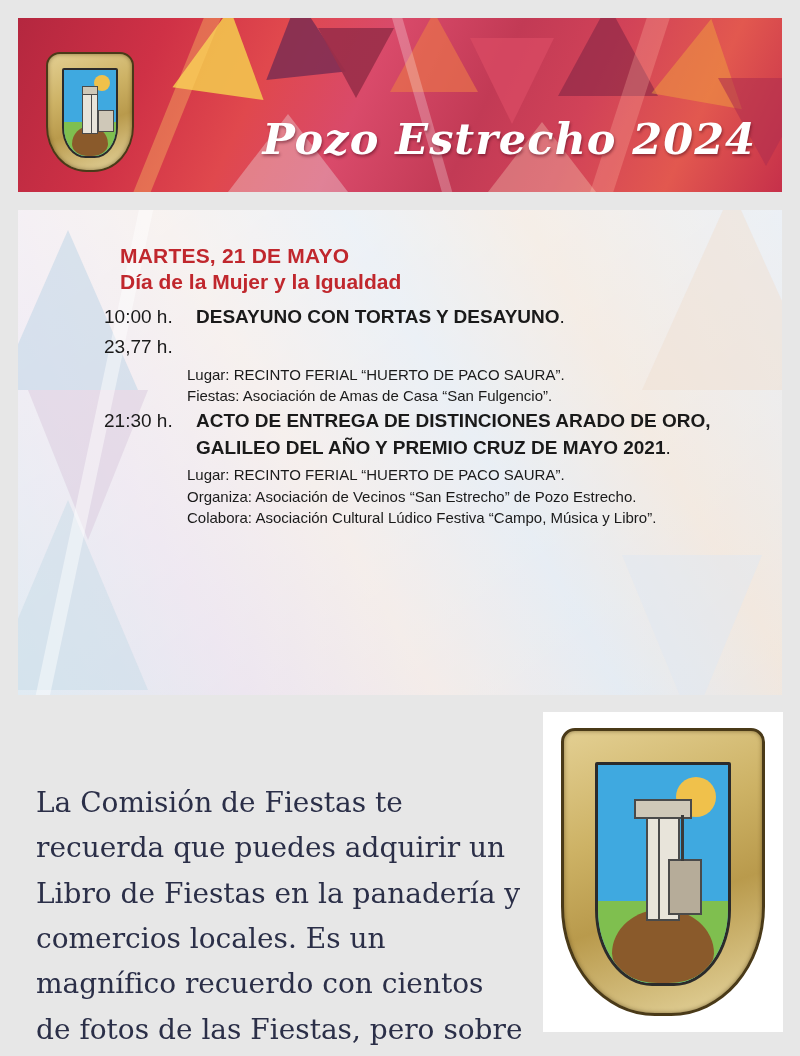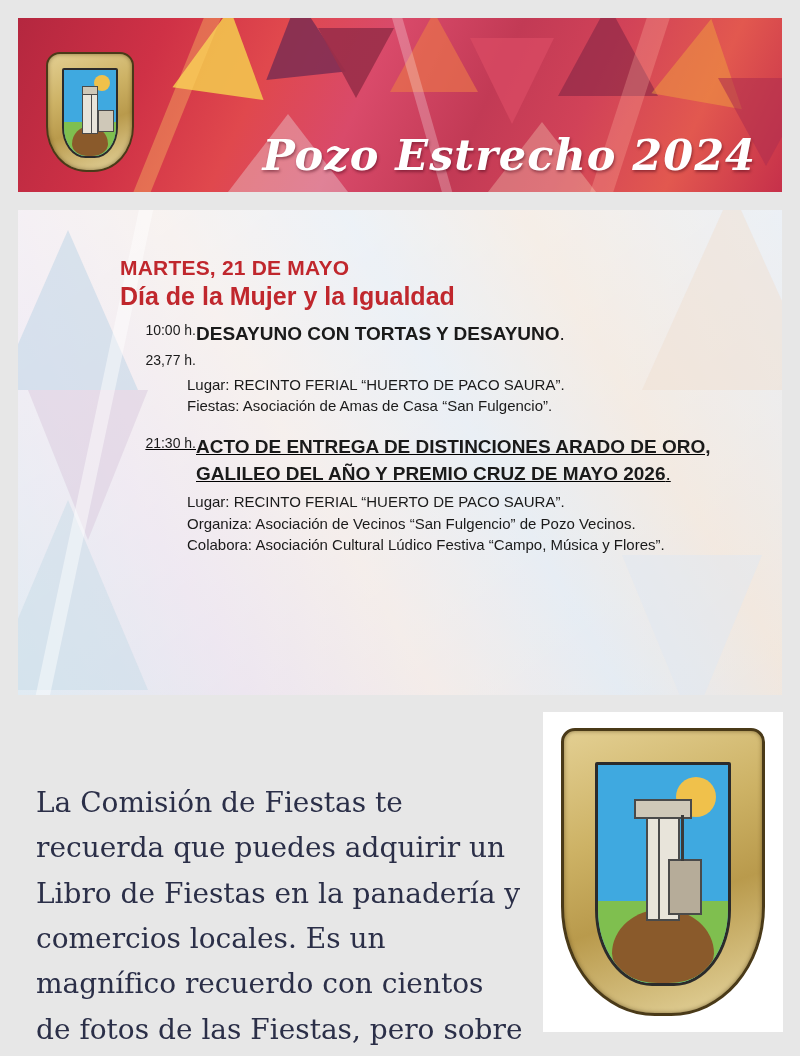--- a/index.html
+++ b/index.html
@@ -36,21 +36,21 @@
     position: absolute;
     opacity: .92;
   }
   .tri {
     width: 0; height: 0;
     border-style: solid;
   }
   .banner-title {
     position: absolute;
     right: 26px;
-    bottom: 12px;
+    bottom: 28px;
     font-family: "DejaVu Serif", serif;
     font-style: italic;
     font-weight: bold;
     font-size: 43px;
     color: #ffffff;
     letter-spacing: 1px;
     text-shadow: 1px 2px 3px rgba(60,0,20,.45);
     white-space: nowrap;
   }
 
@@ -117,38 +117,38 @@
     position: absolute;
     left: 86px;
     top: 30px;
     right: 24px;
   }
   .day-title {
     color: #c0272d;
     font-size: 21px;
     font-weight: bold;
     letter-spacing: .2px;
-    margin: 16px 0 2px 16px;
+    margin: 4px 0 2px 16px;
   }
   .day-subtitle {
     color: #c0272d;
-    font-size: 25px;
+    font-size: 21px;
     font-weight: bold;
     margin: 0 0 10px 16px;
   }
   .entry {
     display: flex;
     align-items: flex-start;
     margin-bottom: 3px;
   }
   .entry-time {
     flex: 0 0 92px;
-    font-size: 14px;
+    font-size: 19px;
     color: #1a1a1a;
-    text-align: right;
+    text-align: left;
     line-height: 1.42;
     white-space: nowrap;
   }
   .entry-body {
     flex: 1 1 auto;
     font-size: 19px;
     color: #1a1a1a;
     line-height: 1.42;
   }
   .entry-body .ttl {
@@ -237,29 +237,29 @@
           <span class="ttl">DESAYUNO CON TORTAS Y DESAYUNO</span><span>.</span>
         </div>
       </div>
 
       <div class="entry">
         <div class="entry-time">23,77 h.</div>
       </div>
       <div class="detail">Lugar: RECINTO FERIAL “HUERTO DE PACO SAURA”.</div>
       <div class="detail">Fiestas: Asociación de Amas de Casa “San Fulgencio”.</div>
 
-      <div class="entry" style="margin-top:18px;text-decoration:underline;">
+      <div class="entry" style="margin-top:1px;">
         <div class="entry-time">21:30 h.</div>
         <div class="entry-body">
-          <span class="ttl">ACTO DE ENTREGA DE DISTINCIONES ARADO DE ORO, GALILEO DEL AÑO Y PREMIO CRUZ DE MAYO 2026</span><span>.</span>
+          <span class="ttl">ACTO DE ENTREGA DE DISTINCIONES ARADO DE ORO, GALILEO DEL AÑO Y PREMIO CRUZ DE MAYO 2021</span><span>.</span>
         </div>
       </div>
       <div class="detail">Lugar: RECINTO FERIAL “HUERTO DE PACO SAURA”.</div>
-      <div class="detail">Organiza: Asociación de Vecinos “San Fulgencio” de Pozo Vecinos.</div>
-      <div class="detail">Colabora: Asociación Cultural Lúdico Festiva “Campo, Música y Flores”.</div>
+      <div class="detail">Organiza: Asociación de Vecinos “San Estrecho” de Pozo Estrecho.</div>
+      <div class="detail">Colabora: Asociación Cultural Lúdico Festiva “Campo, Música y Libro”.</div>
     </div>
   </div>
 
   <div class="footer-note">La Comisión de Fiestas te recuerda que puedes adquirir un Libro de Fiestas en la panadería y comercios locales. Es un magnífico recuerdo con cientos de fotos de las Fiestas, pero sobre todo, es una estupenda manera de apoyar unos actos que son todos de entrada libre y gratuita.</div>
 
   <div class="crest-box">
     <div class="crest" style="position:absolute;left:18px;top:16px;width:204px;height:288px;">
       <div class="frame" style="border-width:3px;"></div>
       <div class="inner" style="left:34px;top:34px;right:34px;bottom:30px;border-width:3px;">
         <div class="sun" style="right:12px;top:12px;width:40px;height:40px;"></div>

